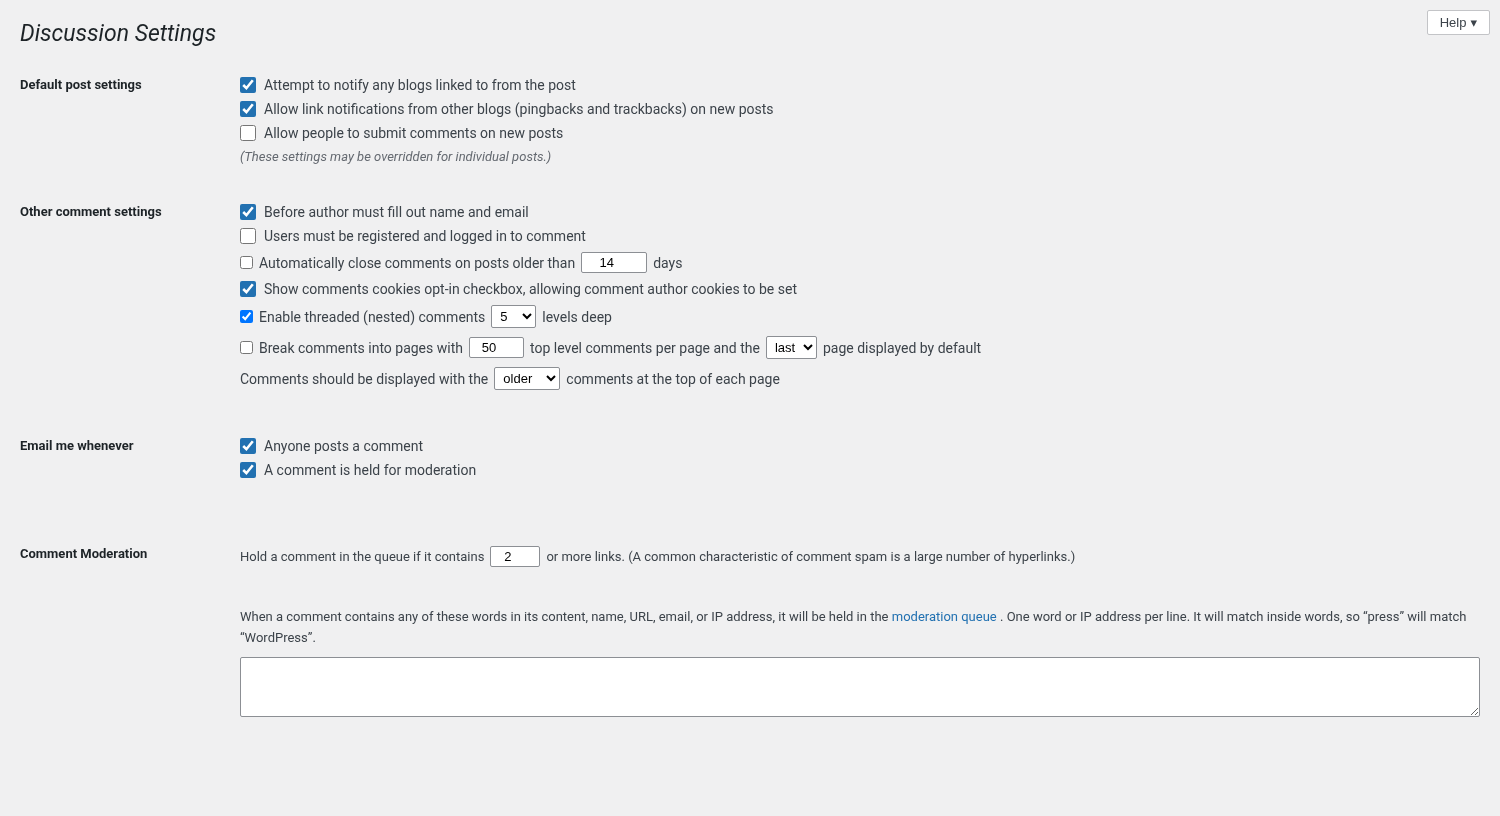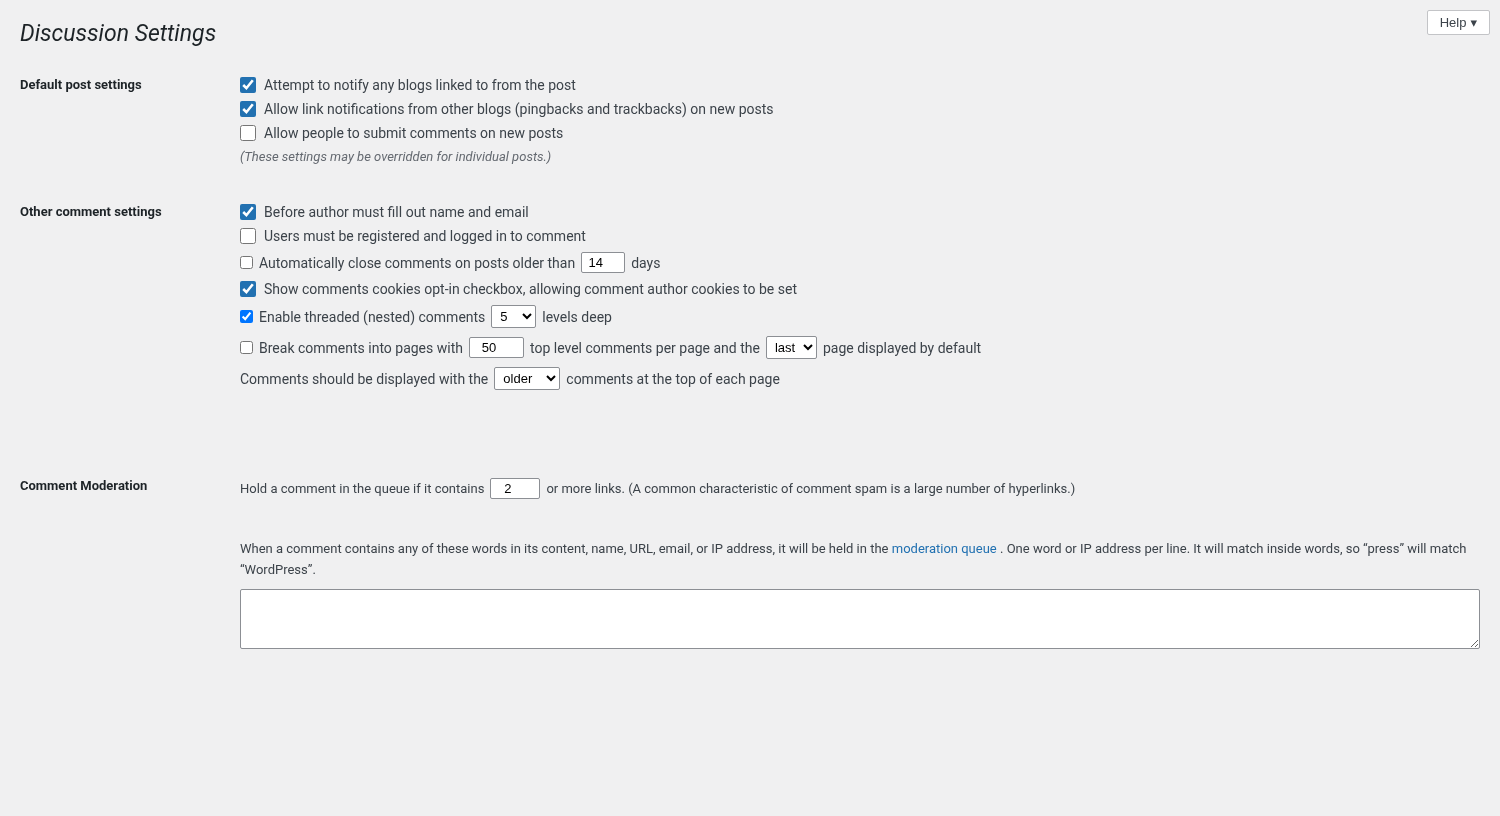--- a/index.html
+++ b/index.html
@@ -203,21 +203,21 @@
         <div class="setting-row">
           <label>
             <input type="checkbox" style="">
             <span>Users must be registered and logged in to comment</span>
           </label>
         </div>
 
         <div class="inline-row">
           <input type="checkbox" style="">
           <span>Automatically close comments on posts older than</span>
-          <input type="number" class="inline-input" value="14" style="width: 44px;">
+          <input type="number" class="inline-input" value="14" style="width: 66px;">
           <span>days</span>
         </div>
 
         <div class="setting-row">
           <label>
             <input type="checkbox" checked="" style="">
             <span>Show comments cookies opt-in checkbox, allowing comment author cookies to be set</span>
           </label>
         </div>
 
@@ -258,20 +258,37 @@
           </select>
           <span>comments at the top of each page</span>
         </div>
       </td>
     </tr>
 
     <tr class="section-divider">
           <td colspan="2"></td>
         </tr>
 
+    <tr>
+      <td class="label-cell">Email me whenever</td>
+      <td class="content-cell">
+        <div class="setting-row">
+          <label>
+            <input type="checkbox" checked="" style="">
+            <span>Anyone posts a comment</span>
+          </label>
+        </div>
+        <div class="setting-row">
+          <label>
+            <input type="checkbox" checked="" style="">
+            <span>A comment is held for moderation</span>
+          </label>
+        </div>
+      </td>
+    </tr>
 
     <tr class="section-divider">
           <td colspan="2"></td>
         </tr>
 
 
     <tr class="section-divider">
           <td colspan="2"></td>
         </tr>
 

